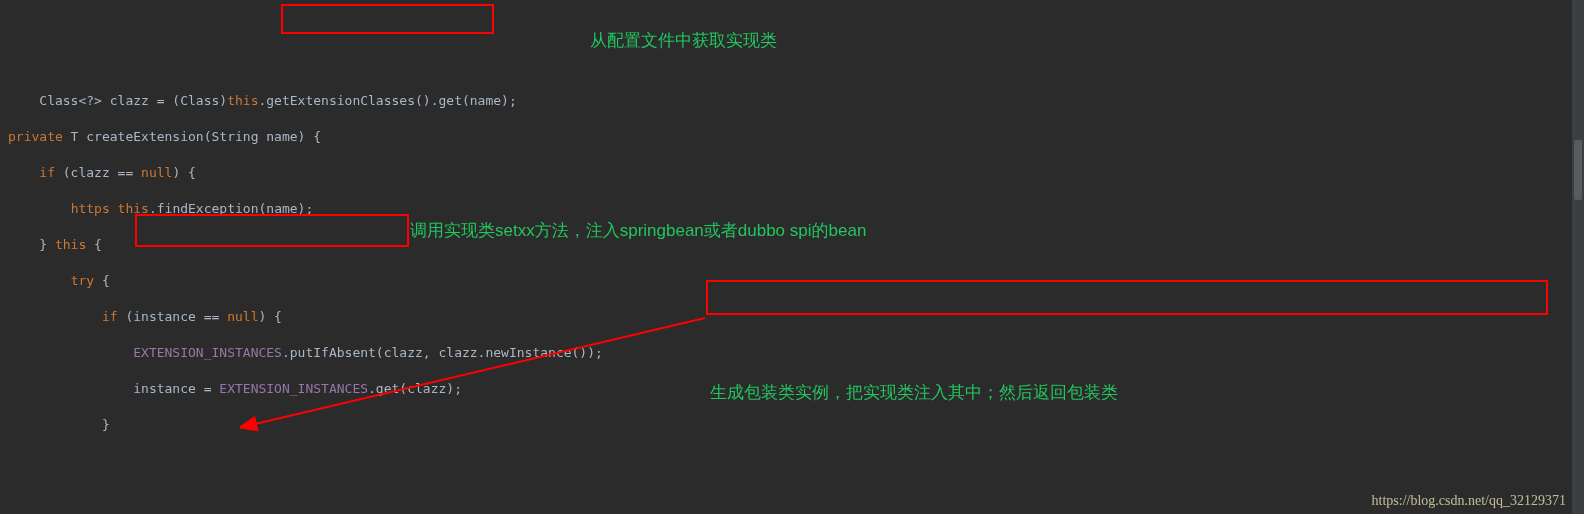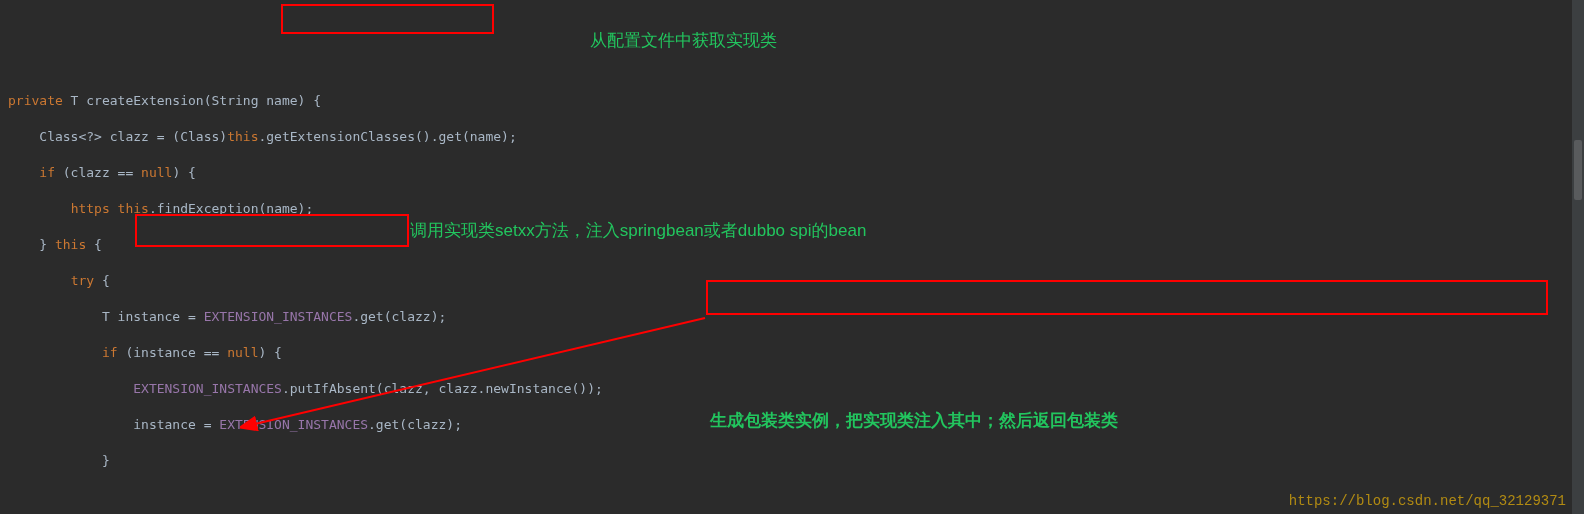--- a/index.html
+++ b/index.html
@@ -49,43 +49,42 @@
     top: 140px;
     width: 8px;
     height: 60px;
     background: #595b5d;
     border-radius: 2px;
   }
   .watermark {
     position: absolute;
     right: 18px;
     bottom: 4px;
-    color: #eab308;
-    font-family: Liberation Mono, monospace;
+    color: #fef9c3;
+    font-family: Liberation Serif, serif;
     font-size: 14px;
     opacity: 0.7;
   }
   svg.arrow {
     position: absolute;
     pointer-events: none;
   }
 </style>
 </head>
 <body>
 
 
 
 <div class="code-area">
+<span class="line">    Class&lt;?&gt; clazz = (Class)<span class="kw">this</span>.getExtensionClasses().get(name);</span>
 <span class="line"><span class="kw">private</span> T createExtension(String name) {</span>
-<span class="line">    Class&lt;?&gt; clazz = (Class)<span class="kw">this</span>.getExtensionClasses().get(name);</span>
 <span class="line">    <span class="kw">if</span> (clazz == <span class="kw">null</span>) {</span>
 <span class="line">        <span class="kw">https</span> <span class="kw">this</span>.findException(name);</span>
 <span class="line">    } <span class="kw">this</span> {</span>
 <span class="line">        <span class="kw">try</span> {</span>
-<span class="line">            T instance = <span class="field">EXTENSION_INSTANCES</span>.get(clazz);</span>
 <span class="line">            <span class="kw">if</span> (instance == <span class="kw">null</span>) {</span>
 <span class="line">                <span class="field">EXTENSION_INSTANCES</span>.putIfAbsent(clazz, clazz.newInstance());</span>
 <span class="line">                instance = <span class="field">EXTENSION_INSTANCES</span>.get(clazz);</span>
 <span class="line">            }</span>
 <span class="line"></span>
 
 
 
 
 
@@ -102,21 +101,21 @@
 </div>
 
 
 <div class="box" style="left:281px; top:4px; width:213px; height:30px;"></div>
 <div class="box" style="left:135px; top:214px; width:274px; height:33px;"></div>
 <div class="box" style="left:706px; top:280px; width:842px; height:35px;"></div>
 
 
 <div class="annotation" style="left:590px; top:32px;">从配置文件中获取实现类</div>
 <div class="annotation" style="left:410px; top:222px;">调用实现类setxx方法，注入springbean或者dubbo spi的bean</div>
-<div class="annotation" style="left:710px; top:412px;font-weight:bold;">生成包装类实例，把实现类注入其中；然后返回包装类</div>
+<div class="annotation" style="left:710px; top:384px;">生成包装类实例，把实现类注入其中；然后返回包装类</div>
 
 
 <svg class="arrow" style="left:240px; top:316px; width:480px; height:120px;">
   <defs>
     <marker id="arrowhead" markerWidth="10" markerHeight="8" refX="1" refY="4" orient="auto">
       <polygon points="0 0, 10 4, 0 8" fill="#ff0000"></polygon>
     </marker>
   </defs>
   <line x1="465" y1="2" x2="15" y2="108" stroke="#ff0000" stroke-width="2" marker-end="url(#arrowhead)"></line>
 </svg>

